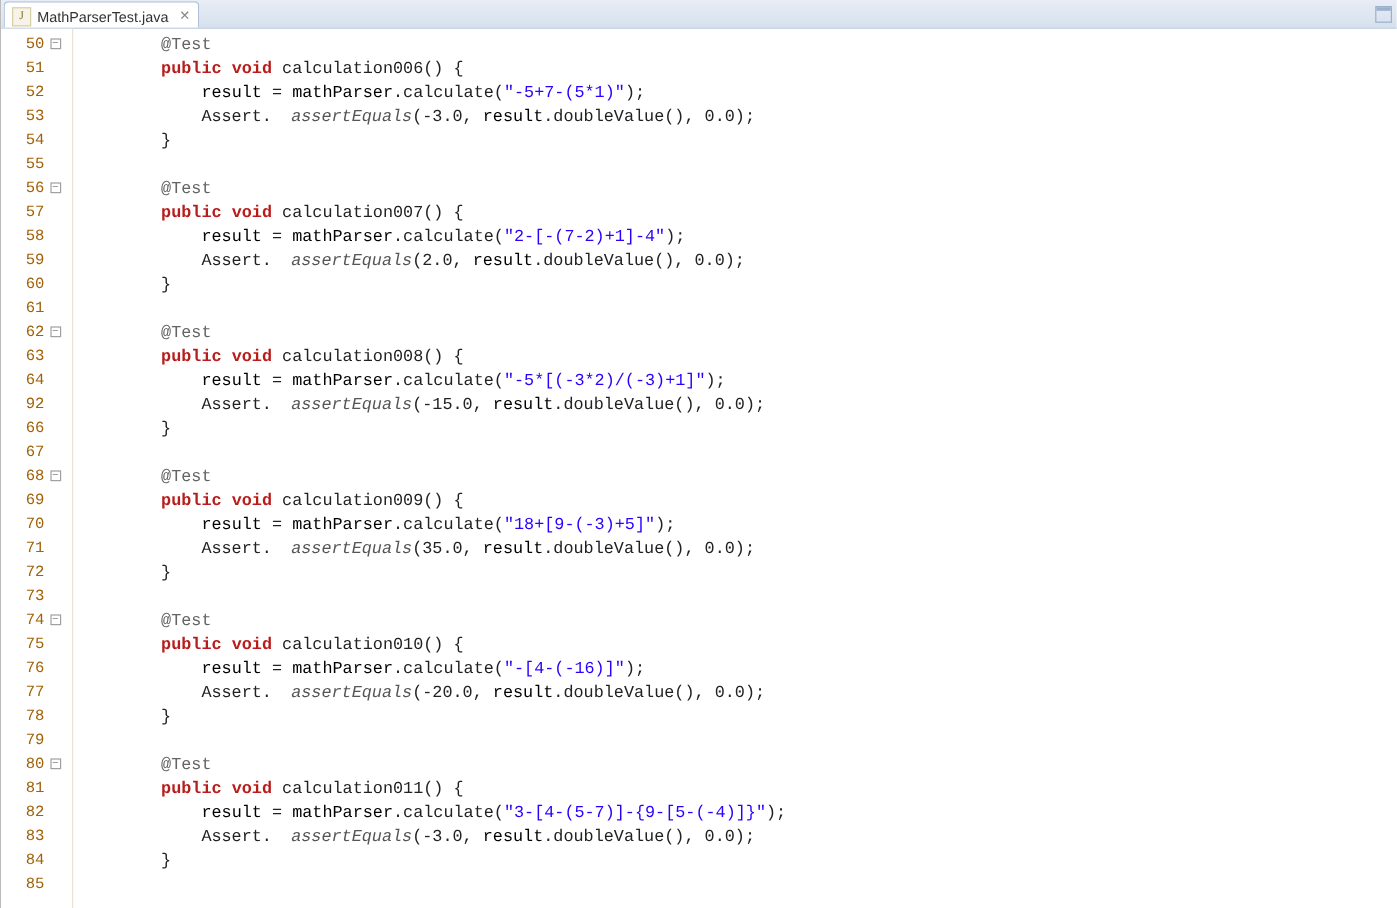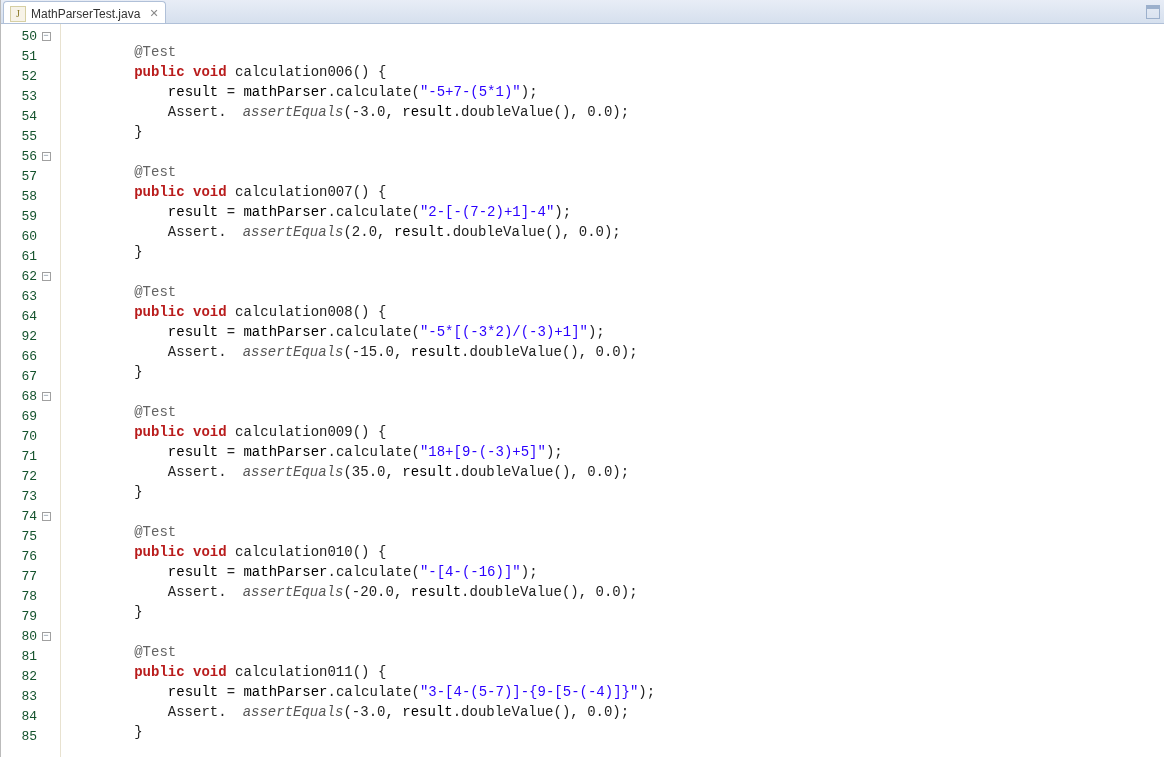--- a/index.html
+++ b/index.html
@@ -79,41 +79,41 @@
     user-select: none;
   }
   .gline {
     display: flex;
     height: 20px;
     align-items: center;
   }
   .lnum {
     width: 38px;
     text-align: right;
-    color: #14532d;
+    color: #a16207;
     font-size: 13px;
     padding-right: 2px;
   }
   .fm {
     width: 14px;
     display: flex;
     align-items: center;
     justify-content: center;
     font-size: 9px;
     color: #7a8a99;
   }
   .fm .box {
     width: 9px; height: 9px;
     border: 1px solid #a0a0a0;
     display: flex; align-items: center; justify-content: center;
     line-height: 7px;
   }
   .code {
     flex: 1;
-    padding: 18px 0 0 6px;
+    padding: 4px 0 0 6px;
     white-space: pre;
     line-height: 20px;
   }
   .cl { height: 20px; display: flex; }
   .kw { color: #b91c1c; font-weight: bold; }
   .str { color: #2a00ff; }
   .fld { color: #000000; }
   .mth { color: #555; font-style: italic; margin-left: 16px; }
   .txt { color: #222; }
   .ann { color: #646464; }

